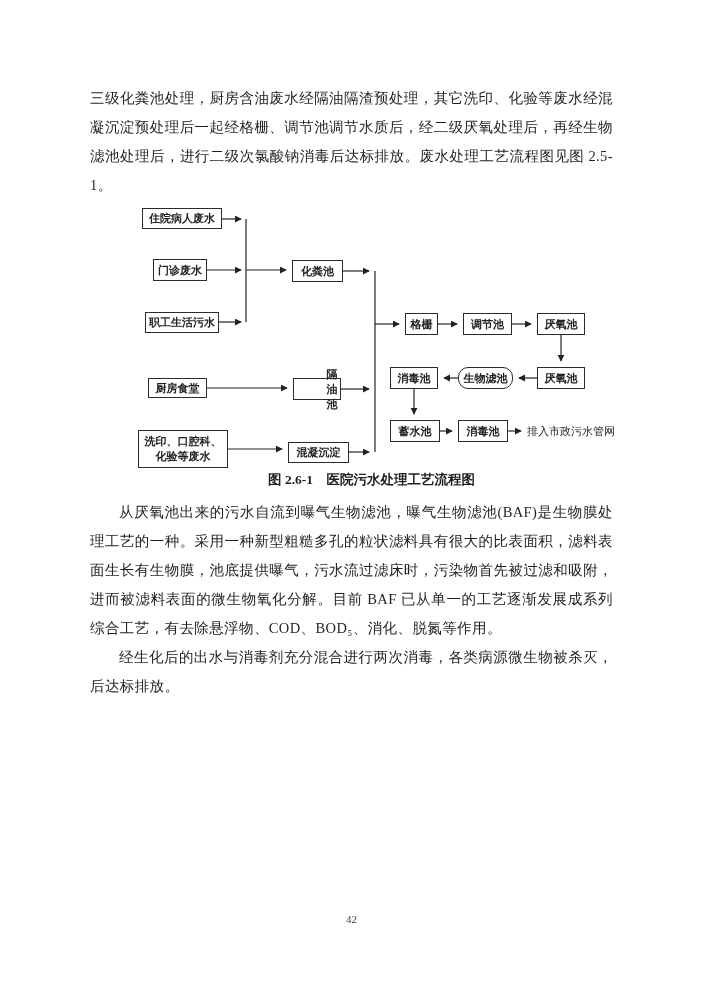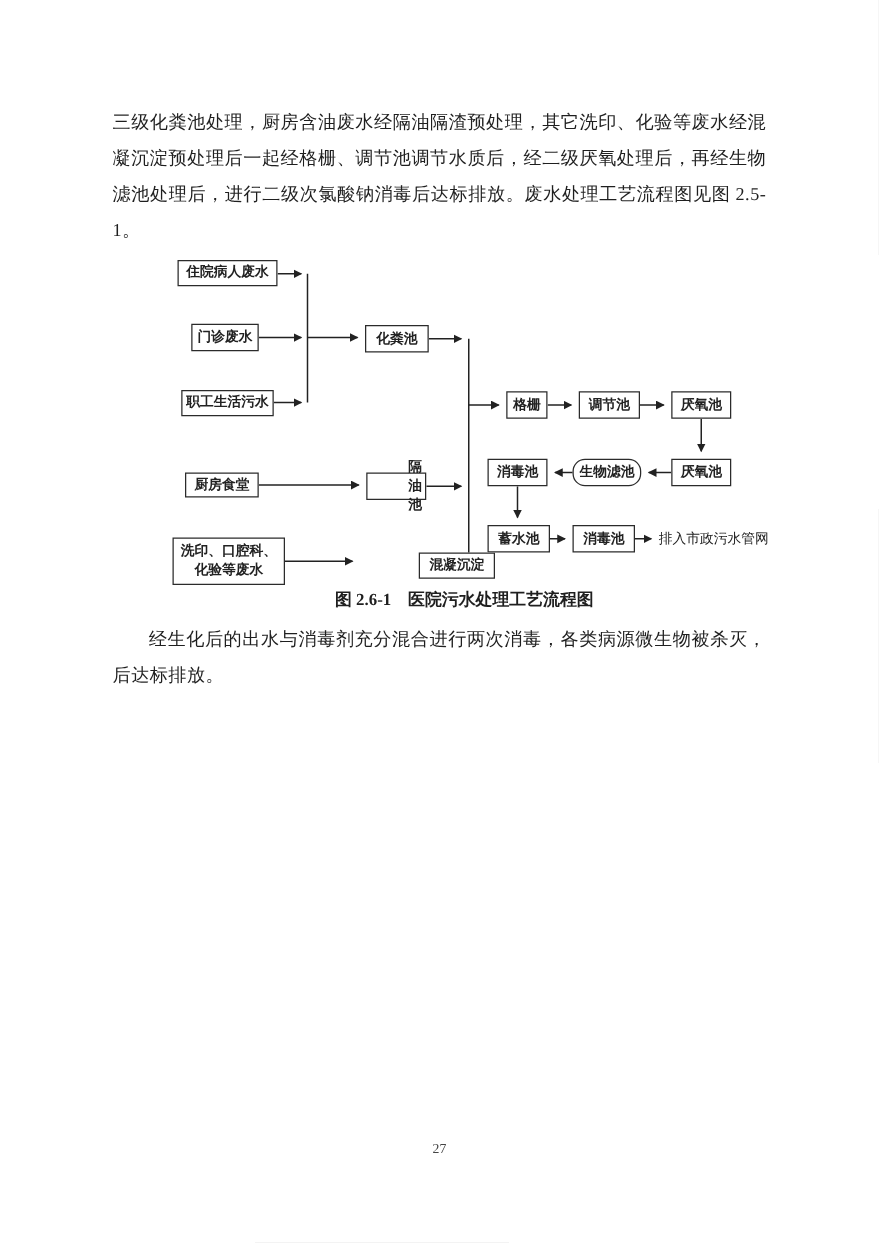--- a/index.html
+++ b/index.html
@@ -116,33 +116,34 @@
     </svg>
 
     <div class="fbox" style="left:7px;top:8px;width:80px;height:21px;">住院病人废水</div>
     <div class="fbox" style="left:18px;top:59px;width:54px;height:22px;">门诊废水</div>
     <div class="fbox" style="left:10px;top:112px;width:74px;height:21px;">职工生活污水</div>
     <div class="fbox" style="left:157px;top:60px;width:51px;height:22px;">化粪池</div>
     <div class="fbox" style="left:13px;top:178px;width:59px;height:20px;">厨房食堂</div>
     <div class="fbox" style="left:158px;top:178px;width:48px;height:22px;padding-left:30px;">隔油池</div>
     <div class="fbox" style="left:3px;top:230px;width:90px;height:38px;">洗印、口腔科、
 化验等废水</div>
-    <div class="fbox" style="left:153px;top:242px;width:61px;height:21px;margin-left:47px;">混凝沉淀</div>
+    <div class="fbox" style="left:153px;top:242px;width:61px;height:21px;">混凝沉淀</div>
     <div class="fbox" style="left:270px;top:113px;width:33px;height:22px;">格栅</div>
     <div class="fbox" style="left:328px;top:113px;width:49px;height:22px;">调节池</div>
     <div class="fbox" style="left:402px;top:113px;width:48px;height:22px;">厌氧池</div>
     <div class="fbox" style="left:402px;top:167px;width:48px;height:22px;">厌氧池</div>
     <div class="fbox" style="left:323px;top:167px;width:55px;height:22px;border-radius:10px;">生物滤池</div>
     <div class="fbox" style="left:255px;top:167px;width:48px;height:22px;">消毒池</div>
     <div class="fbox" style="left:255px;top:220px;width:50px;height:22px;">蓄水池</div>
     <div class="fbox" style="left:323px;top:220px;width:50px;height:22px;">消毒池</div>
     <div class="flabel" style="left:392px;top:224px;">排入市政污水管网</div>
   </div>
 
   <div class="caption">图 2.6-1　医院污水处理工艺流程图</div>
 
   <div class="textblock" style="top:498px;">
+    <p class="para">从厌氧池出来的污水自流到曝气生物滤池，曝气生物滤池(BAF)是生物膜处理工艺的一种。采用一种新型粗糙多孔的粒状滤料具有很大的比表面积，滤料表面生长有生物膜，池底提供曝气，污水流过滤床时，污染物首先被过滤和吸附，进而被滤料表面的微生物氧化分解。目前 BAF 已从单一的工艺逐渐发展成系列综合工艺，有去除悬浮物、COD、BOD₅、消化、脱氮等作用。</p>
     <p class="para">经生化后的出水与消毒剂充分混合进行两次消毒，各类病源微生物被杀灭，后达标排放。</p>
   </div>
 
-  <div class="pagenum">27</div>
+  <div class="pagenum">42</div>
 
 </div>
 
 </body></html>

